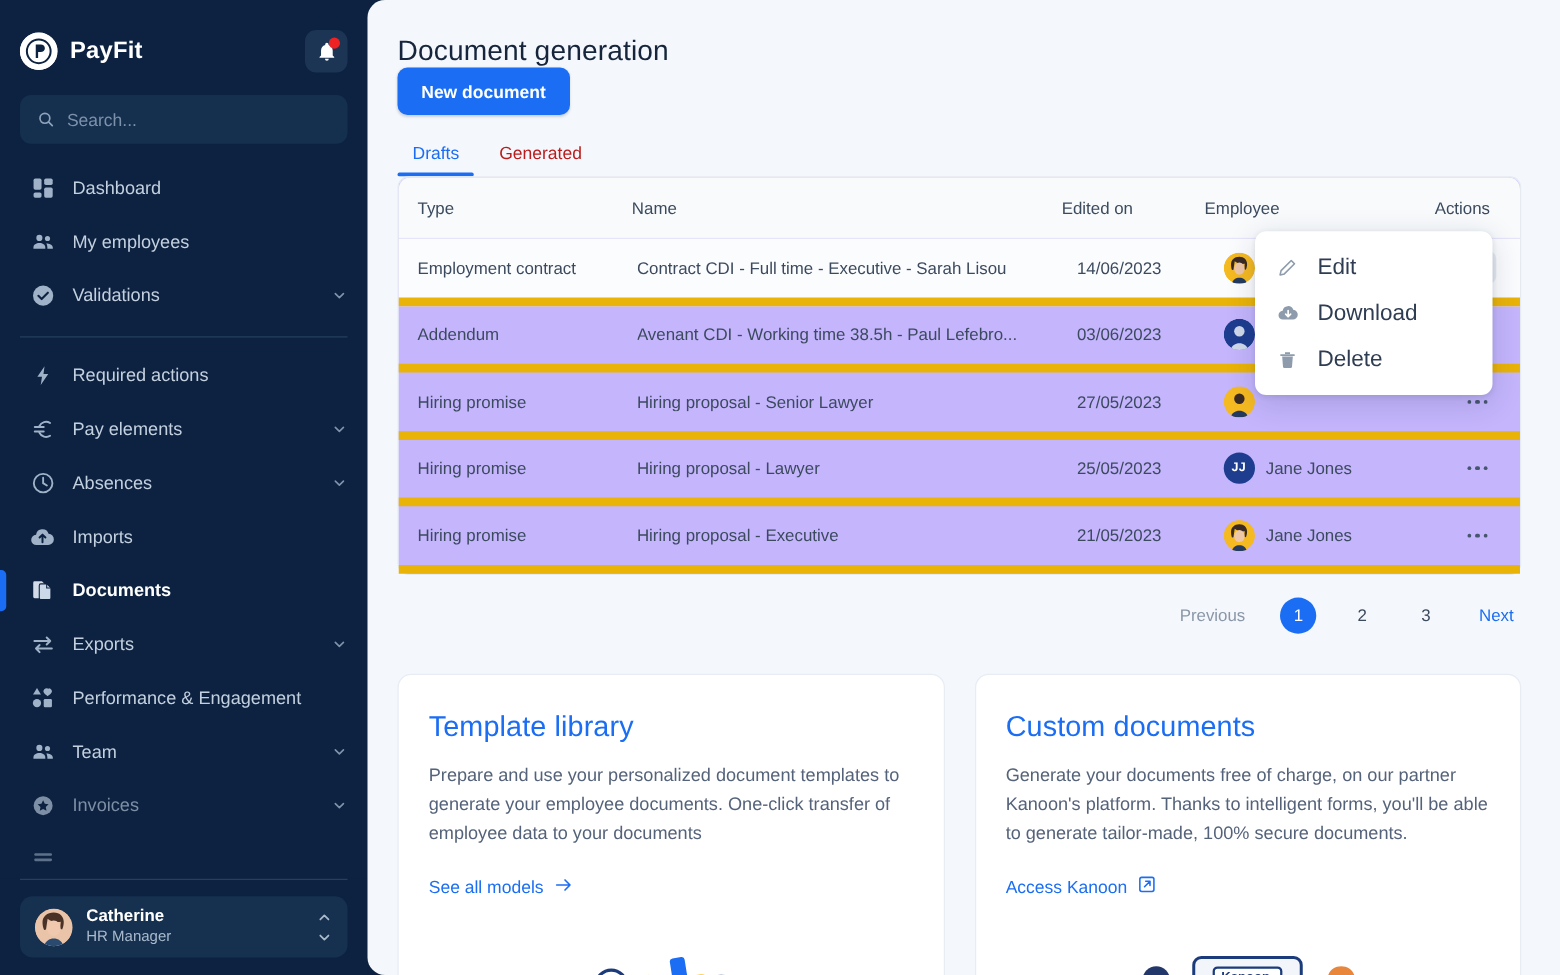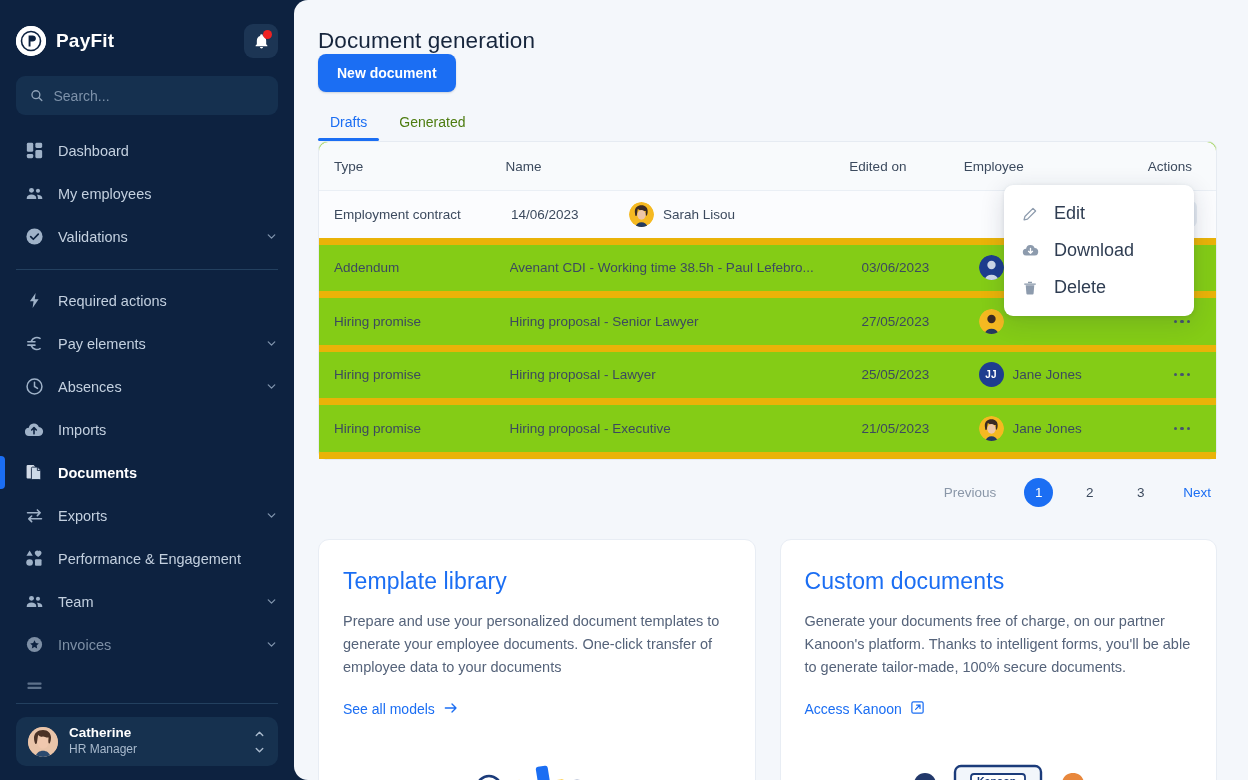--- a/index.html
+++ b/index.html
@@ -152,34 +152,34 @@
     font-family: "Liberation Sans", sans-serif;
     cursor: pointer;
     box-shadow: 0 1px 2px rgba(16,40,80,.18);
   }
 
   .tabs {
     display: flex; gap: 8px;
     padding: 16px 0 0 24px;
   }
   .tab {
-    font-size: 14px; color: #4d7c0f;
+    font-size: 14px; color: #b91c1c;
     padding: 6px 12px 11px 12px;
     cursor: pointer; position: relative;
   }
   .tab.active { color: #1b6ef3; font-weight: 400; }
   .tab.active::after {
     content: ""; position: absolute;
     left: 0; right: 0; bottom: 0; height: 3px;
     background: #1b6ef3; border-radius: 2px;
   }
 
   .card-table {
     margin: 0 31px 0 24px;
-    background: #84cc16;
+    background: #c4b5fd;
     border-radius: 9px;
     border: 1px solid #e6ebf2;
     overflow: visible;
     position: relative;
   }
   .tbl-head {
     display: flex; align-items: center;
     height: 49px;
     background: #f8fafc;
     border-bottom: 1px solid #eaeff5;
@@ -546,20 +546,21 @@
       <div class="tbl-head">
         <div class="c-type">Type</div>
         <div class="c-name">Name</div>
         <div class="c-date">Edited on</div>
         <div class="c-emp">Employee</div>
         <div class="c-act">Actions</div>
       </div>
 
       <div class="tbl-row hl">
         <div class="c-type">Employment contract</div>
+        <div class="c-name">Contract CDI - Full time - Executive - Sarah Lisou</div>
         <div class="c-date">14/06/2023</div>
         <div class="c-emp">
           <span class="emp-av">
             <svg width="25" height="25" viewBox="0 0 30 30">
               <circle cx="15" cy="15" r="15" fill="#f5b921"></circle>
               <path d="M15 4c4.6 0 7.4 3.1 7.4 7 0 2.4-.6 4.3-1.2 5.6l-1.5-.6.5-5.2c-3.4.5-7.6-.4-9.7-2.3l-1.2 8-1.4.3C7.3 15.6 7 13.3 7 11.3 7 7.1 10.1 4 15 4z" fill="#3a2a24"></path>
               <ellipse cx="15" cy="15.5" rx="5" ry="5.8" fill="#eec6a8"></ellipse>
               <path d="M7.6 30c1.1-3.9 3.9-5.8 7.4-5.8s6.3 1.9 7.4 5.8z" fill="#243a5e"></path>
             </svg>
           </span>

